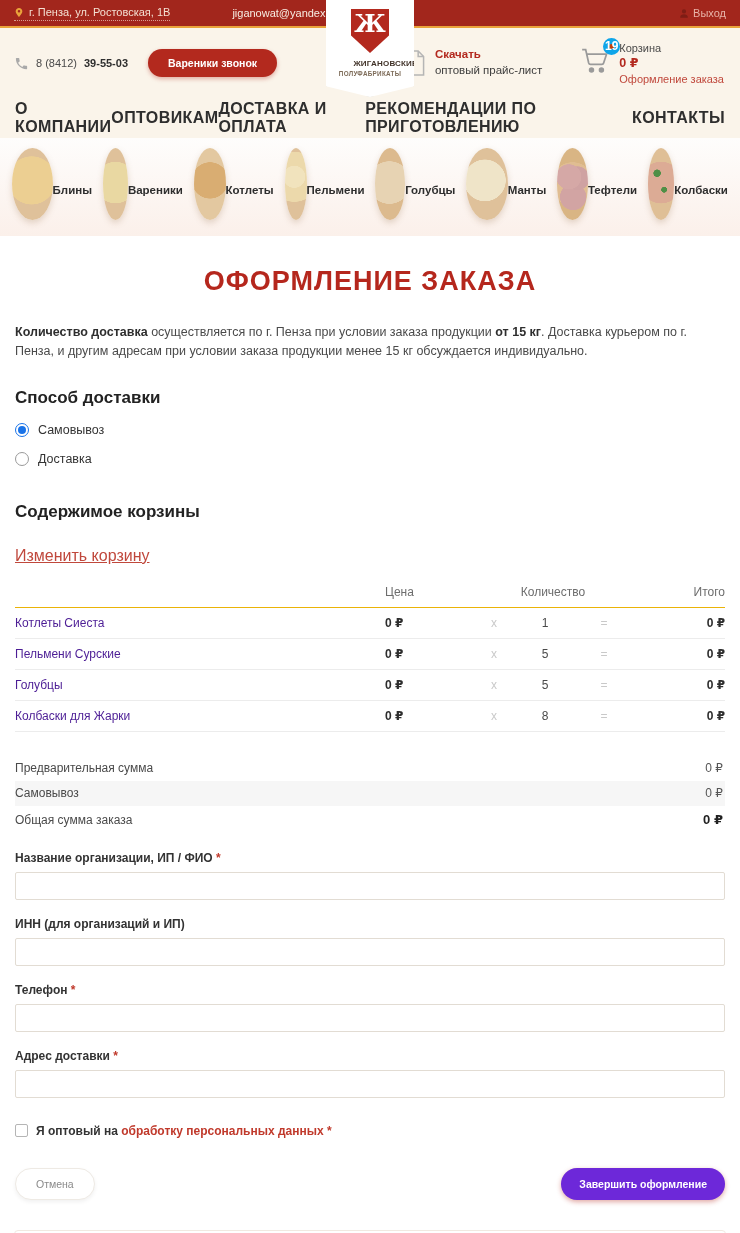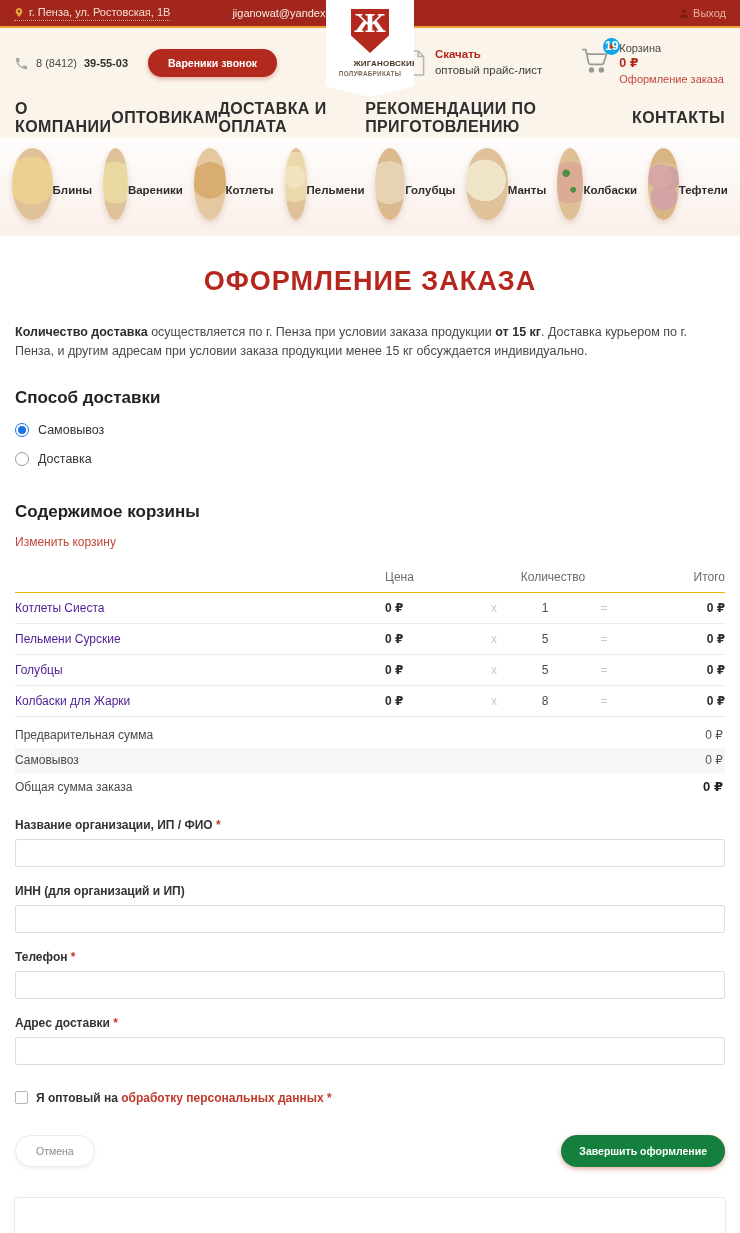--- a/index.html
+++ b/index.html
@@ -169,21 +169,21 @@
 
   .radio-row { display: flex; align-items: center; gap: 9px; margin-top: 15px; cursor: pointer; }
   .radio { width: 14px; height: 14px; border-radius: 50%; border: 1px solid #9a9a9a; background: #fff; position: relative; flex: 0 0 auto; }
   .radio.checked { border-color: #1a73e8; }
   .radio.checked::after {
     content: ""; position: absolute; left: 2px; top: 2px;
     width: 8px; height: 8px; border-radius: 50%; background: #1a73e8;
   }
   .radio-label { font-size: 12.5px; color: #333; }
 
-  .edit-link { display: inline-block; margin-top: 13px; color: #c0483c; font-size: 12px; cursor: pointer; }
+  .edit-link { display: inline-block; margin-top: 25px; color: #c0483c; font-size: 16px; cursor: pointer; text-decoration: underline; }
 
   
   .cart-table { margin-top: 12px; }
   .ct-row { display: flex; align-items: center; height: 31px; border-bottom: 1px solid #ececec; font-size: 12px; }
   .ct-head { color: #6d6d6d; border-bottom: 1px solid #eab308; }
   .ct-name { flex: 1; color: #4c1d95; }
   .ct-price { width: 86px; font-weight: 700; color: #2e2e2e; }
   .ct-head .ct-price { font-weight: 400; color: #6d6d6d; }
   .ct-x { width: 46px; text-align: center; color: #c9c9c9; }
   .ct-qty { width: 56px; text-align: center; color: #4a4a4a; }
@@ -225,21 +225,21 @@
     border: 1px solid #eeeae4;
     border-radius: 16px;
     color: #8a8a8a;
     font-size: 10.5px;
     padding: 9px 20px;
     cursor: pointer;
     font-family: inherit;
     box-shadow: 0 2px 4px rgba(0,0,0,.06);
   }
   .btn-submit {
-    background: #15803d;
+    background: #6d28d9;
     border: none;
     border-radius: 16px;
     color: #ffffff;
     font-size: 10.5px;
     font-weight: 700;
     padding: 10px 18px;
     cursor: pointer;
     font-family: inherit;
     box-shadow: 0 2px 5px rgba(179,41,30,.4);
   }
@@ -346,27 +346,27 @@
     <span class="cat-label">Пельмени</span>
   </div>
   <div class="cat cat-4">
     <div class="cat-circle"></div>
     <span class="cat-label">Голубцы</span>
   </div>
   <div class="cat cat-5">
     <div class="cat-circle"></div>
     <span class="cat-label">Манты</span>
   </div>
+  <div class="cat cat-7">
+    <div class="cat-circle"></div>
+    <span class="cat-label">Тефтели</span>
+  </div>
   <div class="cat cat-6">
     <div class="cat-circle"></div>
     <span class="cat-label">Колбаски</span>
-  </div>
-  <div class="cat cat-7">
-    <div class="cat-circle"></div>
-    <span class="cat-label">Тефтели</span>
   </div>
 </div>
 
 <div class="main">
 
   <h1 class="page-title">ОФОРМЛЕНИЕ ЗАКАЗА</h1>
 
   <p class="intro"><b>Количество доставка</b><span> осуществляется по г. Пенза при условии заказа продукции </span><b>от 15 кг</b><span>. Доставка курьером по г. Пенза, и другим адресам при условии заказа продукции менее 15 кг обсуждается индивидуально.</span></p>
 
   <h2 class="section-h">Способ доставки</h2>
@@ -417,21 +417,21 @@
     </div>
     <div class="ct-row">
       <span class="ct-name">Колбаски для Жарки</span>
       <span class="ct-price">0 ₽</span>
       <span class="ct-x">x</span>
       <span class="ct-qty">8</span>
       <span class="ct-eq">=</span>
       <span class="ct-total">0 ₽</span>
     </div>
 
-    <div class="sum-row" style="margin-top:6px">
+    <div class="sum-row" style="margin-top:24px">
       <span>Предварительная сумма</span>
       <span class="v">0 ₽</span>
     </div>
     <div class="sum-row alt">
       <span>Самовывоз</span>
       <span class="v">0 ₽</span>
     </div>
     <div class="sum-row grand">
       <span>Общая сумма заказа</span>
       <span class="v">0 ₽</span>

